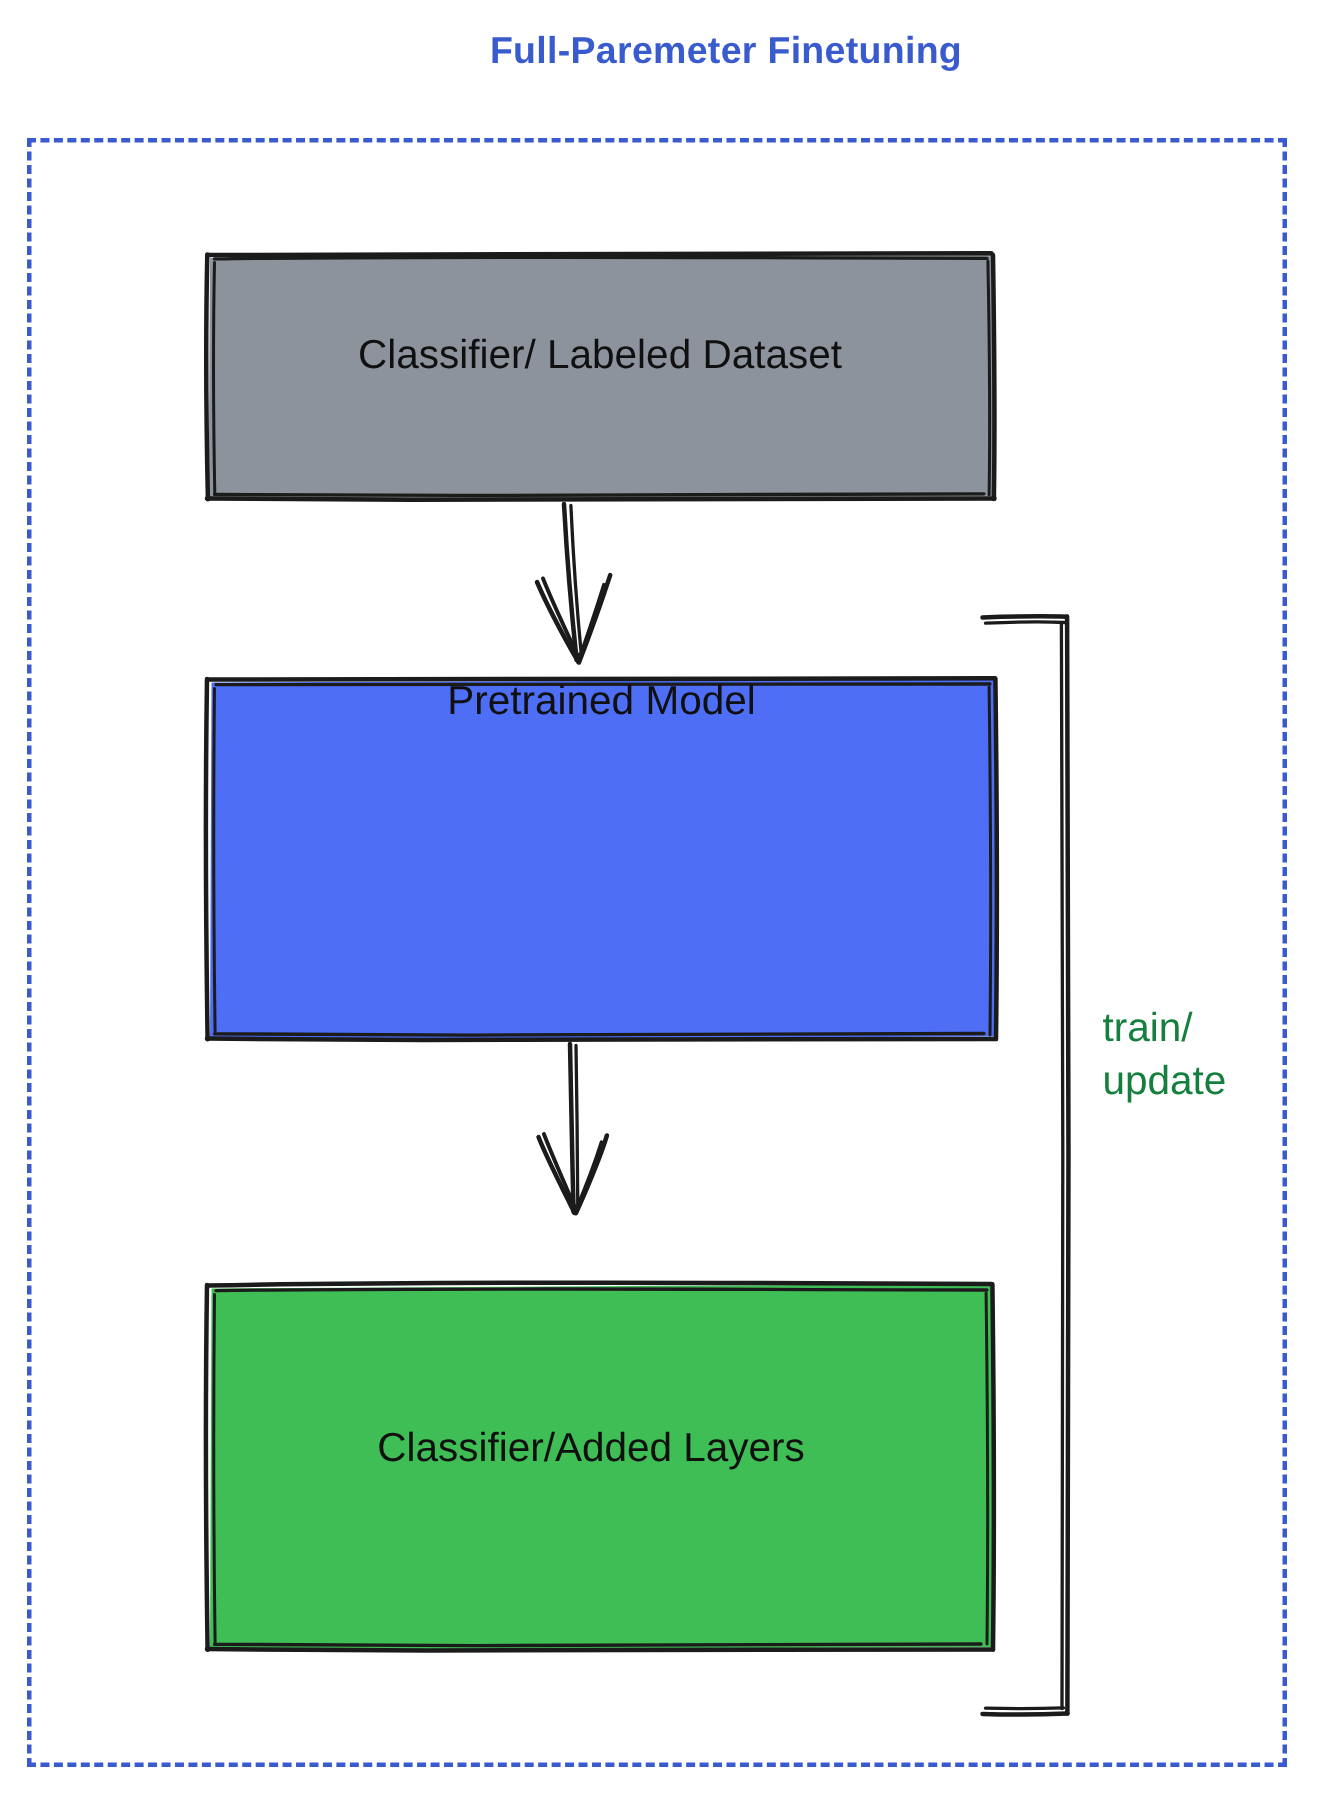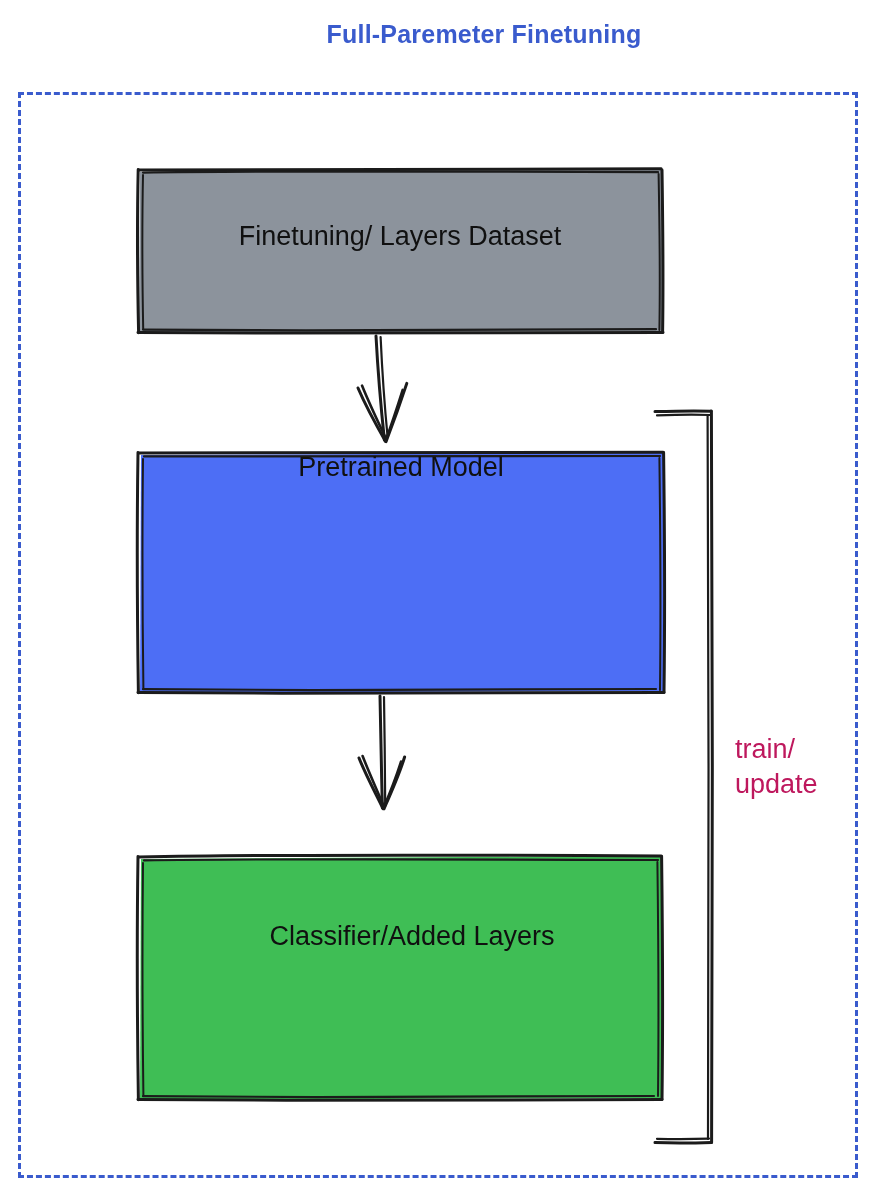--- a/index.html
+++ b/index.html
@@ -69,34 +69,34 @@
     align-items: flex-start;
     padding-top: 52px;
   }
   #node-pretrained {
     left: 138px;
     top: 451px;
     width: 526px;
     height: 243px;
   }
   #node-classifier {
-    left: 150px;
+    left: 132px;
     top: 855px;
     width: 524px;
     height: 270px;
     align-items: flex-start;
-    padding-top: 65px;
+    padding-top: 94px;
   }
   .edge-label {
     position: absolute;
     left: 735px;
-    top: 732px;
+    top: 668px;
     font-family: "Liberation Sans", sans-serif;
     font-size: 27px;
-    color: #be185d;
+    color: #15803d;
     line-height: 1.28;
     text-align: left;
     white-space: pre-line;
   }
   .sketch-fill { stroke: none; }
   .sketch-stroke {
     fill: none;
     stroke: #1b1b1b;
     stroke-linecap: round;
     stroke-linejoin: round;
@@ -174,21 +174,21 @@
 
       <path class="sketch-stroke" stroke-width="3" d="M711.4,411 C712.4,620 712.8,940 711.6,1142.4"></path>
       <path class="sketch-stroke" stroke-width="2.2" d="M707.6,416 C708.6,622 709,940 708,1139"></path>
 
       <path class="sketch-stroke" stroke-width="3" d="M711.6,1142.4 C695,1143 674,1143.2 655,1142.6"></path>
       <path class="sketch-stroke" stroke-width="2.2" d="M709,1138.6 C692,1139.2 673,1139.2 657,1138.8"></path>
     </g>
   </svg>
 
   <div class="node" id="node-dataset">
-    <span class="node-label">Finetuning/ Layers Dataset</span>
+    <span class="node-label">Classifier/ Labeled Dataset</span>
   </div>
 
   <div class="node" id="node-pretrained">
     <span class="node-label">Pretrained Model</span>
   </div>
 
   <div class="node" id="node-classifier">
     <span class="node-label">Classifier/Added Layers</span>
   </div>
 

